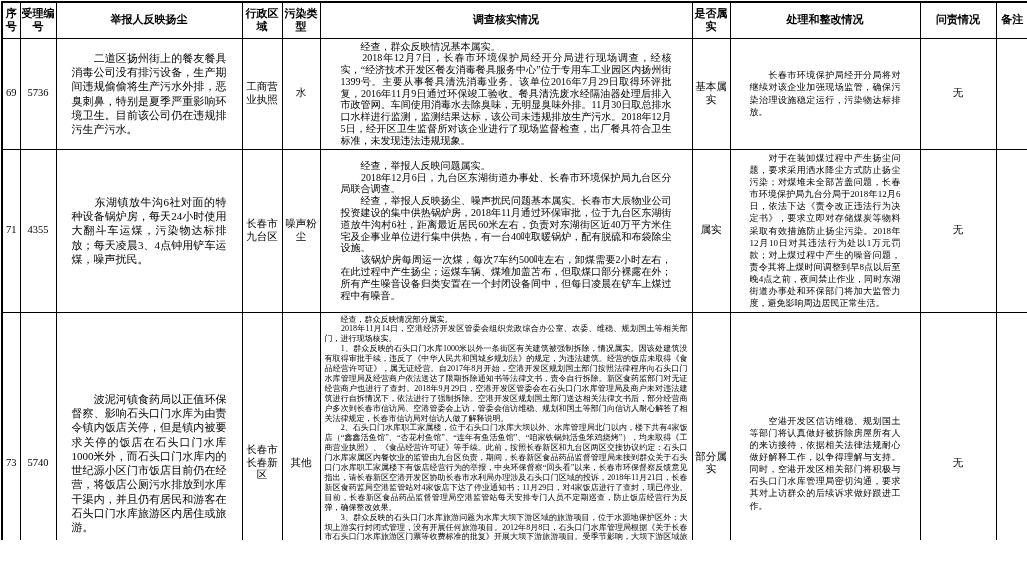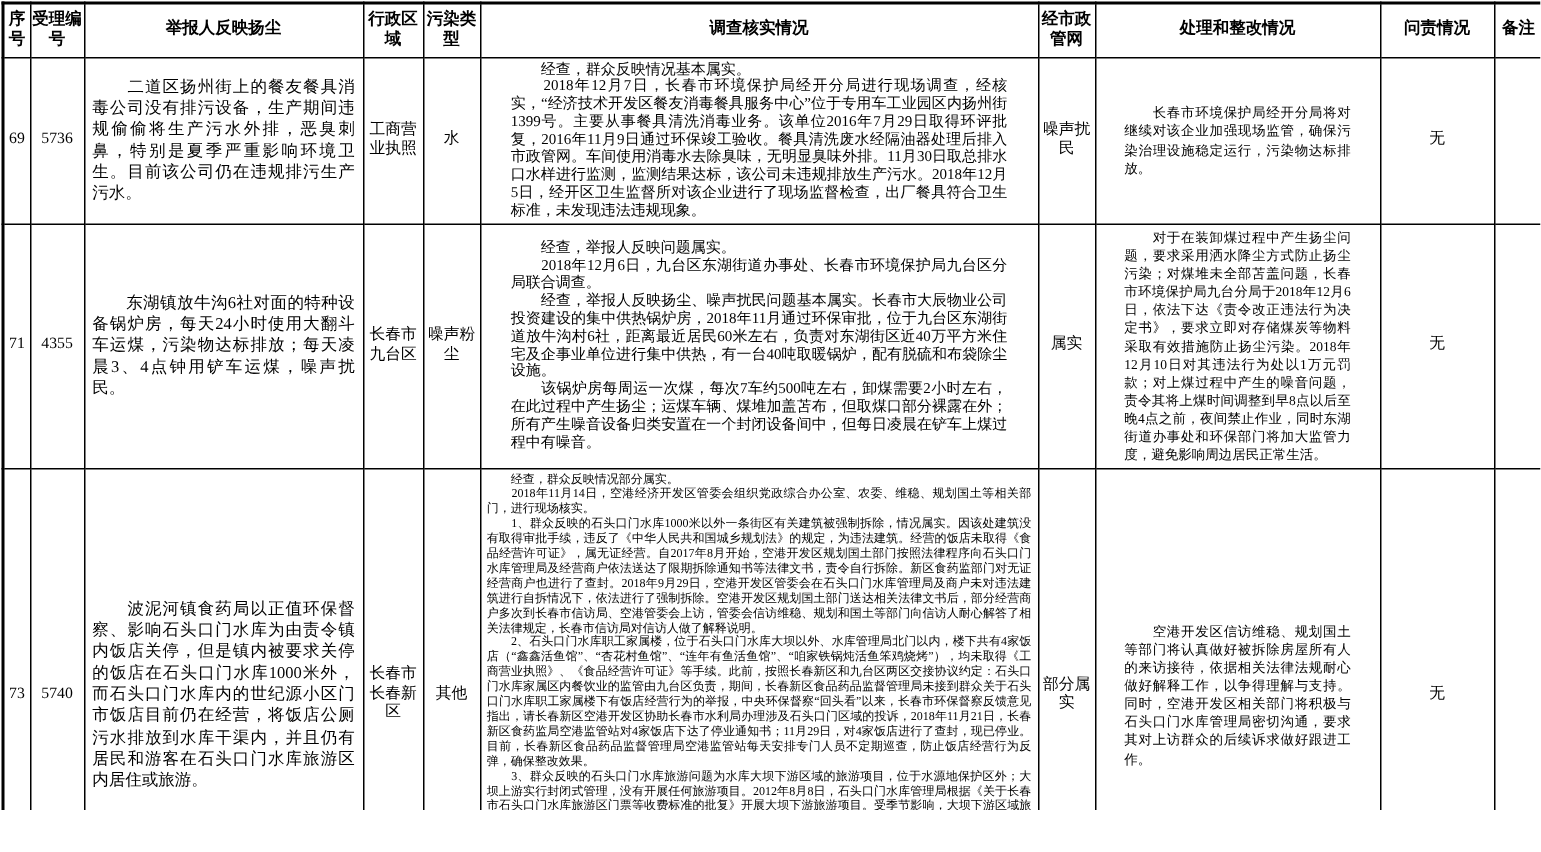--- a/index.html
+++ b/index.html
@@ -2,21 +2,21 @@
 <html><head>
 <meta charset="utf-8">
 <style>
   html,body{margin:0;padding:0;background:#fff;}
   body{font-family:"Liberation Serif","DejaVu Serif",serif;color:#000;}
   .page{width:1027px;height:540px;background:#fff;overflow:hidden;box-sizing:border-box;padding:1px;}
   table.doc{border-collapse:collapse;table-layout:fixed;width:1025px;border:2px solid #000;}
   table.doc td,table.doc th{border:1px solid #000;vertical-align:middle;box-sizing:border-box;overflow:hidden;}
   th{font-size:11px;font-weight:bold;text-align:center;padding:1px;line-height:1.25;}
   td.center{ text-align:center;font-size:10.5px;padding:0 1px;line-height:1.2;}
-  td.problem{font-size:11px;text-align:justify;padding:2px 5px;line-height:1.3;white-space:pre-wrap;}
+  td.problem{font-size:11px;text-align:justify;padding:2px 15px;line-height:1.3;white-space:pre-wrap;}
   td.invest{font-size:10px;text-align:justify;padding:2px 20px;line-height:1.18;white-space:pre-wrap;vertical-align:middle;}
   td.invest.dense{font-size:8px;line-height:1.24;padding:2px 4px;}
   td.handle{font-size:9px;text-align:justify;padding:2px 19px;line-height:1.35;white-space:pre-wrap;}
   tr.hdr{height:36px;}
   tr.r1{height:108px;}
   tr.r2{height:124px;}
   tr.r3{height:294px;}
 </style>
 </head>
 <body>
@@ -36,36 +36,36 @@
       <col style="width:33px">
     </colgroup>
     <thead>
       <tr class="hdr">
         <th>序号</th>
         <th>受理编号</th>
         <th>举报人反映扬尘</th>
         <th>行政区域</th>
         <th>污染类型</th>
         <th>调查核实情况</th>
-        <th>经市政管网</th>
+        <th>是否属实</th>
         <th>处理和整改情况</th>
         <th>问责情况</th>
         <th>备注</th>
       </tr>
     </thead>
     <tbody>
       <tr class="r1">
         <td class="center">69</td>
         <td class="center">5736</td>
         <td class="problem">　　二道区扬州街上的餐友餐具消毒公司没有排污设备，生产期间违规偷偷将生产污水外排，恶臭刺鼻，特别是夏季严重影响环境卫生。目前该公司仍在违规排污生产污水。</td>
         <td class="center">工商营业执照</td>
         <td class="center">水</td>
         <td class="invest">　　经查，群众反映情况基本属实。
 　　2018年12月7日，长春市环境保护局经开分局进行现场调查，经核实，“经济技术开发区餐友消毒餐具服务中心”位于专用车工业园区内扬州街1399号。主要从事餐具清洗消毒业务。该单位2016年7月29日取得环评批复，2016年11月9日通过环保竣工验收。餐具清洗废水经隔油器处理后排入市政管网。车间使用消毒水去除臭味，无明显臭味外排。11月30日取总排水口水样进行监测，监测结果达标，该公司未违规排放生产污水。2018年12月5日，经开区卫生监督所对该企业进行了现场监督检查，出厂餐具符合卫生标准，未发现违法违规现象。</td>
-        <td class="center">噪声扰民</td>
+        <td class="center">基本属实</td>
         <td class="handle">　　长春市环境保护局经开分局将对继续对该企业加强现场监管，确保污染治理设施稳定运行，污染物达标排放。</td>
         <td class="center">无</td>
         <td class="center"></td>
       </tr>
       <tr class="r2">
         <td class="center">71</td>
         <td class="center">4355</td>
         <td class="problem">　　东湖镇放牛沟6社对面的特种设备锅炉房，每天24小时使用大翻斗车运煤，污染物达标排放；每天凌晨3、4点钟用铲车运煤，噪声扰民。</td>
         <td class="center">长春市九台区</td>
         <td class="center">噪声粉尘</td>

